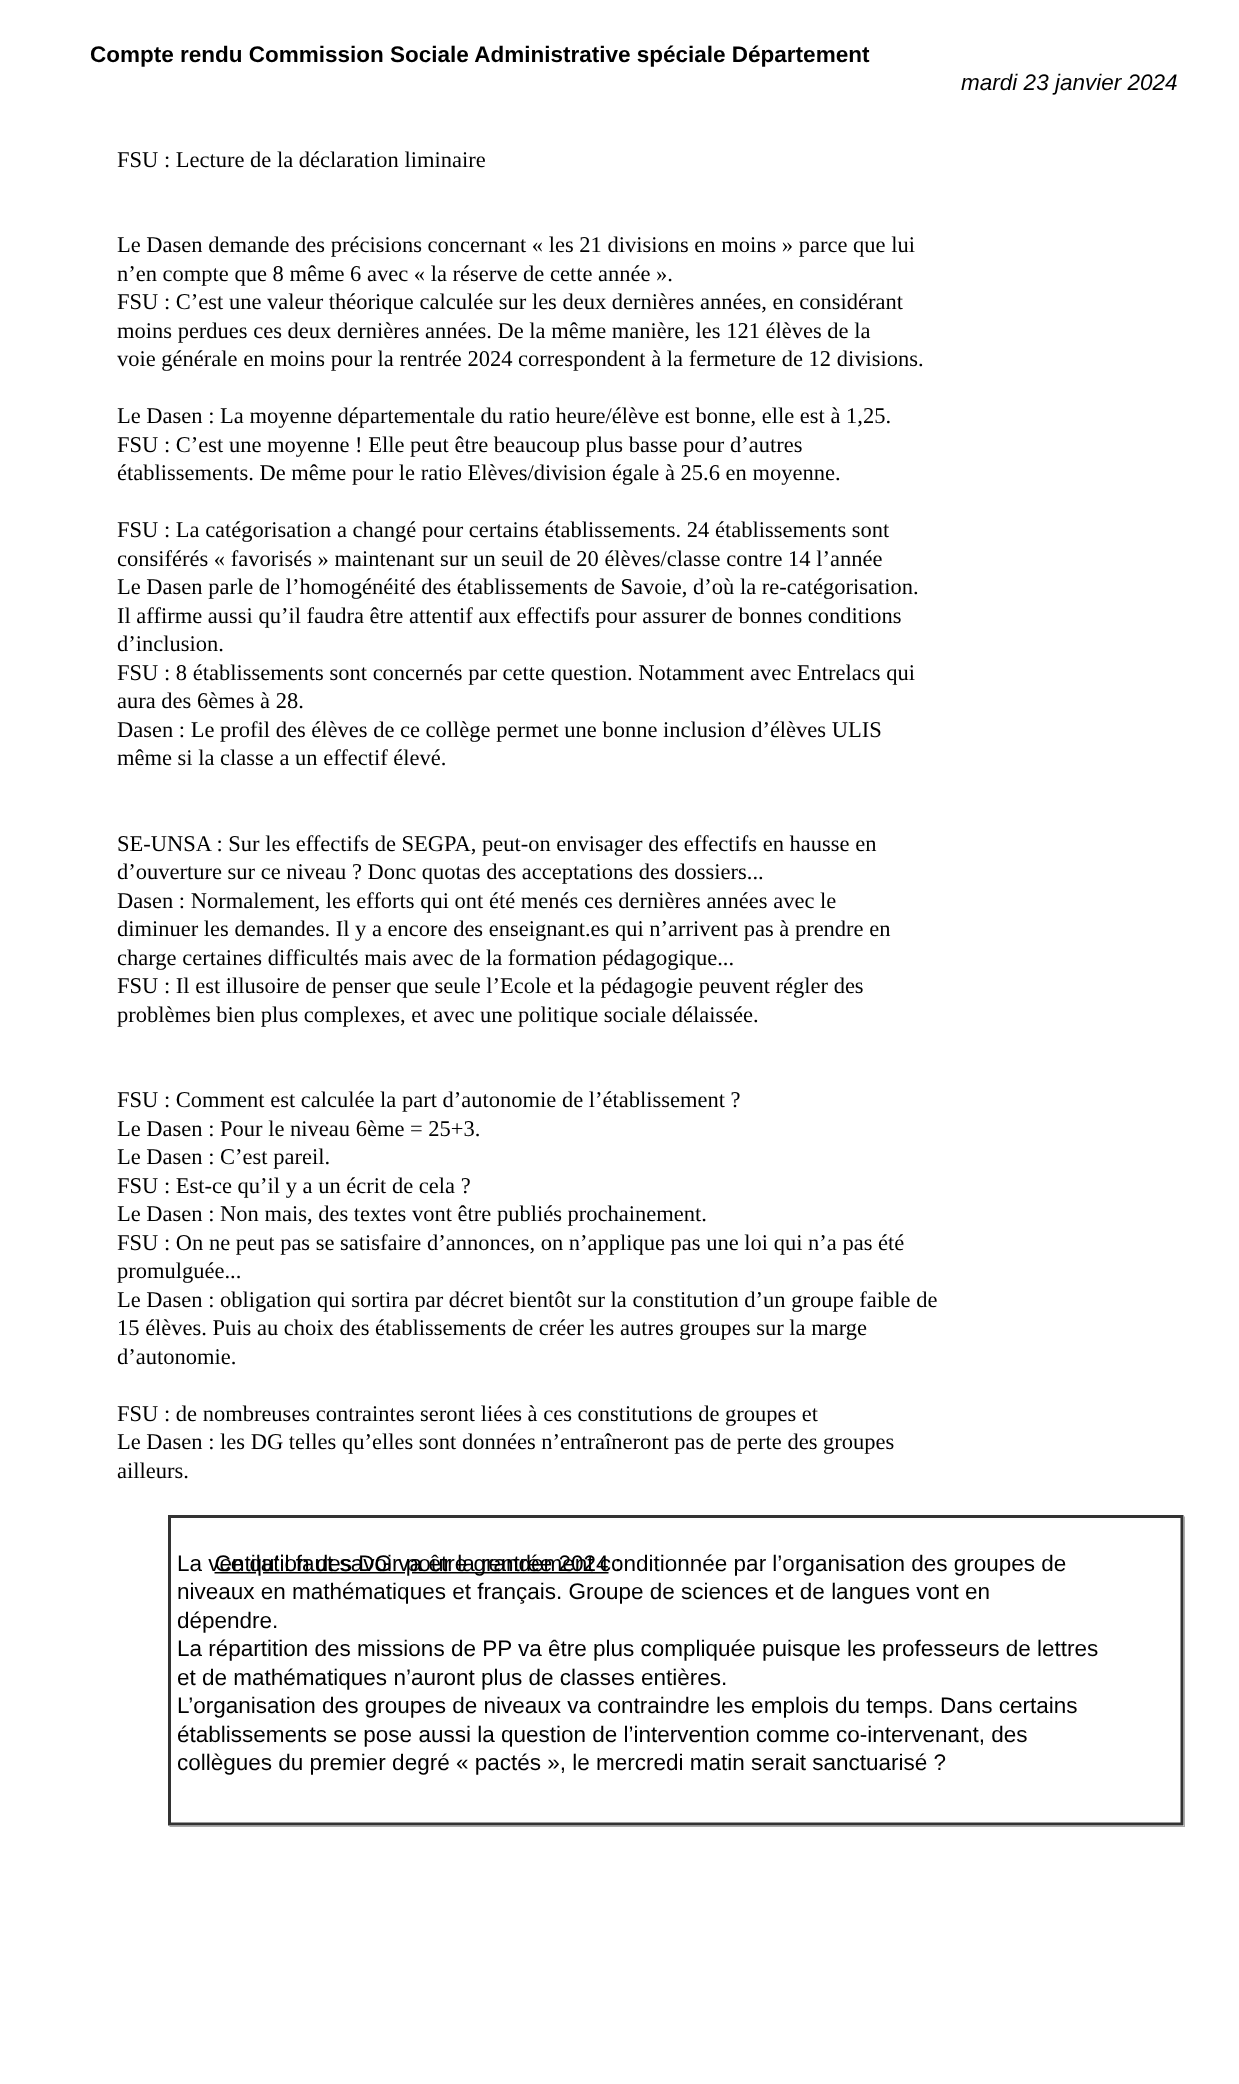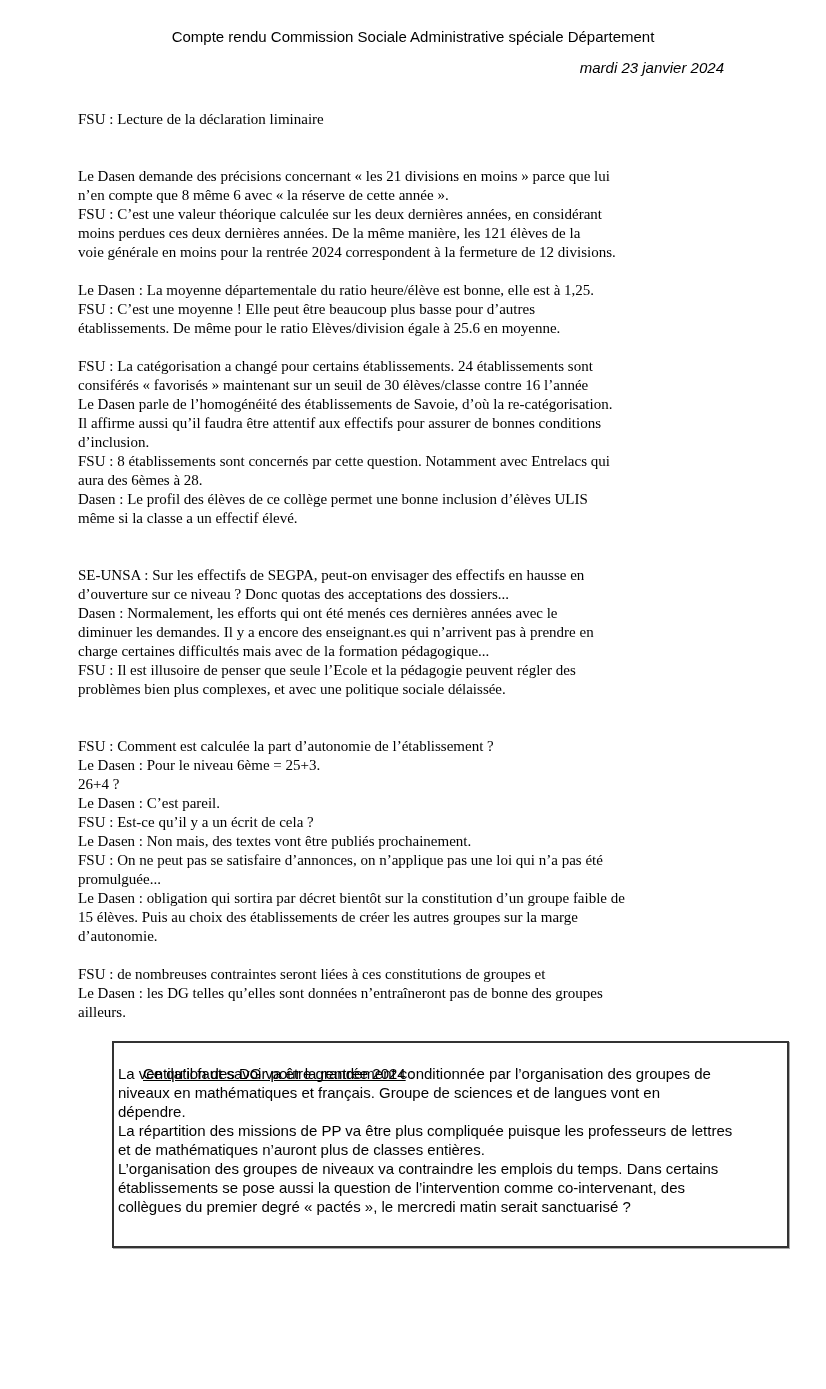--- a/index.html
+++ b/index.html
@@ -10,26 +10,25 @@
   body {
     width: 826px;
     height: 1389px;
     overflow: hidden;
     font-family: "Liberation Sans", "DejaVu Sans", sans-serif;
     font-size: 15px;
     line-height: 19px;
     color: #000000;
   }
   .doc-title {
-    margin: 27px 60px 12px 60px;
-    text-align: center;
-    font-weight: normal;
+    margin: 27px 60px 0 60px;
+    font-weight: bold;
   }
   .doc-date {
-    margin: 0 102px 0 0;
+    margin: 0 41px 0 0;
     text-align: right;
     font-style: italic;
   }
   .content {
     margin: 33px 0 0 78px;
     font-family: Liberation Serif, serif;
   }
   .line {
     height: 19px;
     white-space: pre;
@@ -65,53 +64,52 @@
       <div class="line">n’en compte que 8 même 6 avec « la réserve de cette année ».</div>
       <div class="line">FSU : C’est une valeur théorique calculée sur les deux dernières années, en considérant</div>
       <div class="line">moins perdues ces deux dernières années. De la même manière, les 121 élèves de la</div>
       <div class="line">voie générale en moins pour la rentrée 2024 correspondent à la fermeture de 12 divisions.</div>
       <div class="line"> </div>
       <div class="line">Le Dasen : La moyenne départementale du ratio heure/élève est bonne, elle est à 1,25.</div>
       <div class="line">FSU : C’est une moyenne ! Elle peut être beaucoup plus basse pour d’autres</div>
       <div class="line">établissements. De même pour le ratio Elèves/division égale à 25.6 en moyenne.</div>
       <div class="line"> </div>
       <div class="line">FSU : La catégorisation a changé pour certains établissements. 24 établissements sont</div>
-      <div class="line">consiférés « favorisés » maintenant sur un seuil de 30 élèves/classe contre 16 l’année</div>
+      <div class="line">consiférés « favorisés » maintenant sur un seuil de 20 élèves/classe contre 14 l’année</div>
       <div class="line">Le Dasen parle de l’homogénéité des établissements de Savoie, d’où la re-catégorisation.</div>
       <div class="line">Il affirme aussi qu’il faudra être attentif aux effectifs pour assurer de bonnes conditions</div>
       <div class="line">d’inclusion.</div>
       <div class="line">FSU : 8 établissements sont concernés par cette question. Notamment avec Entrelacs qui</div>
       <div class="line">aura des 6èmes à 28.</div>
       <div class="line">Dasen : Le profil des élèves de ce collège permet une bonne inclusion d’élèves ULIS</div>
       <div class="line">même si la classe a un effectif élevé.</div>
       <div class="line"> </div>
       <div class="line"> </div>
       <div class="line">SE-UNSA : Sur les effectifs de SEGPA, peut-on envisager des effectifs en hausse en</div>
       <div class="line">d’ouverture sur ce niveau ? Donc quotas des acceptations des dossiers...</div>
       <div class="line">Dasen : Normalement, les efforts qui ont été menés ces dernières années avec le</div>
       <div class="line">diminuer les demandes. Il y a encore des enseignant.es qui n’arrivent pas à prendre en</div>
       <div class="line">charge certaines difficultés mais avec de la formation pédagogique...</div>
       <div class="line">FSU : Il est illusoire de penser que seule l’Ecole et la pédagogie peuvent régler des</div>
       <div class="line">problèmes bien plus complexes, et avec une politique sociale délaissée.</div>
       <div class="line"> </div>
       <div class="line"> </div>
       <div class="line">FSU : Comment est calculée la part d’autonomie de l’établissement ?</div>
       <div class="line">Le Dasen : Pour le niveau 6ème = 25+3.</div>
-      <div class="line">26+4 ?</div>
       <div class="line">Le Dasen : C’est pareil.</div>
       <div class="line">FSU : Est-ce qu’il y a un écrit de cela ?</div>
       <div class="line">Le Dasen : Non mais, des textes vont être publiés prochainement.</div>
       <div class="line">FSU : On ne peut pas se satisfaire d’annonces, on n’applique pas une loi qui n’a pas été</div>
       <div class="line">promulguée...</div>
       <div class="line">Le Dasen : obligation qui sortira par décret bientôt sur la constitution d’un groupe faible de</div>
       <div class="line">15 élèves. Puis au choix des établissements de créer les autres groupes sur la marge</div>
       <div class="line">d’autonomie.</div>
       <div class="line"> </div>
       <div class="line">FSU : de nombreuses contraintes seront liées à ces constitutions de groupes et</div>
-      <div class="line">Le Dasen : les DG telles qu’elles sont données n’entraîneront pas de bonne des groupes</div>
+      <div class="line">Le Dasen : les DG telles qu’elles sont données n’entraîneront pas de perte des groupes</div>
       <div class="line">ailleurs.</div>
       <div class="line"> </div>
     </div>
 
   <div class="info-box">
     <div class="line">
       <span class="underline">Ce qu’il faut savoir pour la rentrée 2024</span><span> :</span>
     </div>
     <div id="box-lines-container">
         <div class="line">La ventilation des DG va être grandement conditionnée par l’organisation des groupes de</div>

